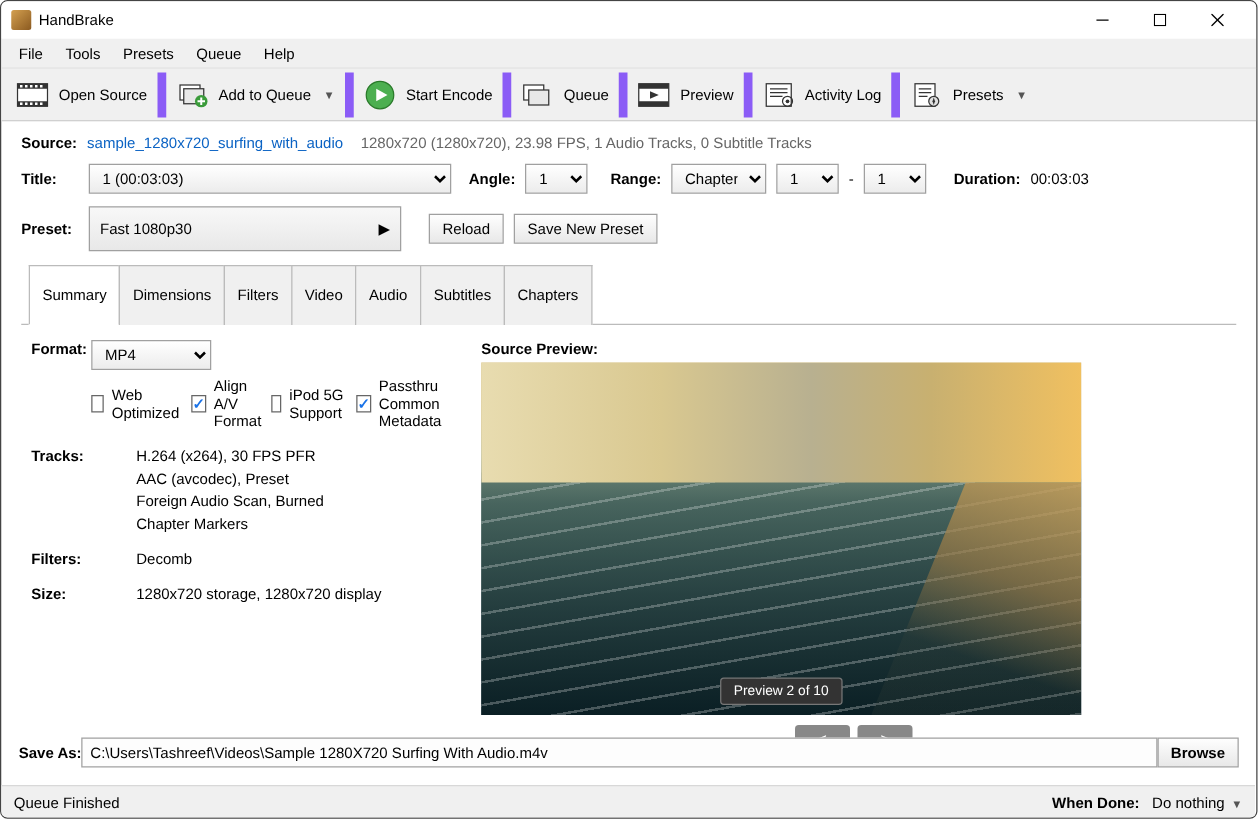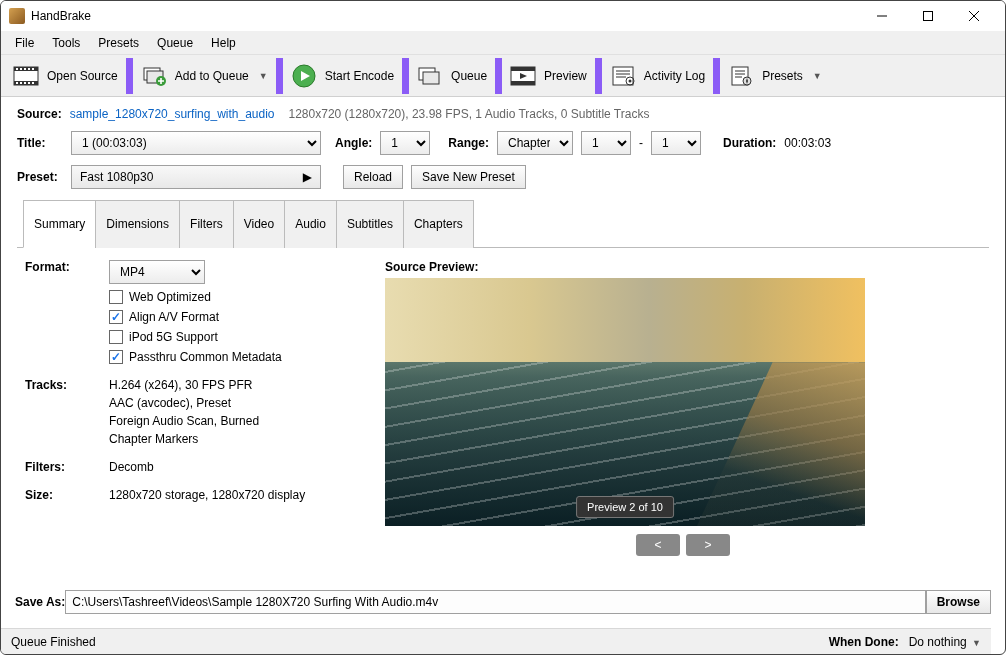--- a/index.html
+++ b/index.html
@@ -88,21 +88,21 @@
   border: 1px solid #a0a0a0;
   background: #fdfdfd;
 }
 select { background: linear-gradient(#fff,#ececec); }
 .btn {
   background: linear-gradient(#fefefe,#e8e8e8);
   padding: 4px 10px;
   cursor: pointer;
 }
 .preset-sel {
-  width: 250px; height: 24px;
+  width: 250px; height: 36px;
   display: flex; align-items: center; justify-content: space-between;
   padding: 0 8px;
   border: 1px solid #a0a0a0;
   background: linear-gradient(#f8f8f8,#e8e8e8);
 }
 .tabs {
   display: flex;
   border-bottom: 1px solid #bbb;
   margin-top: 6px;
   padding-left: 6px;
@@ -122,34 +122,34 @@
   border-bottom: 1px solid #fff;
 }
 .tabbody {
   display: flex;
   padding: 12px 8px 4px 8px;
   gap: 20px;
 }
 .leftcol { width: 340px; }
 .leftcol .frow { display: flex; margin-bottom: 14px; }
 .leftcol .fhd { width: 84px; font-weight: bold; }
-.checks { display: flex; flex-direction: column; gap: 6px; margin-top: 6px; }
+.checks { display: flex; flex-direction: row; gap: 6px; margin-top: 6px; }
 .chk { display: flex; align-items: center; gap: 6px; }
 .chk-box {
   width: 14px; height: 14px; border: 1px solid #666; display: flex;
   align-items: center; justify-content: center; background: #fff;
 }
 .chk-box.checked::after {
   content: "✓"; color: #1a73e8; font-size: 12px; font-weight: bold; line-height: 1;
 }
 .tracks-lines { display: flex; flex-direction: column; gap: 4px; }
 .preview-col { flex: 1; }
 .preview-title { font-weight: bold; margin-bottom: 4px; }
 .preview-box {
-  width: 480px; height: 248px; position: relative;
+  width: 480px; height: 282px; position: relative;
   background: linear-gradient(to bottom,
     #d9c48a 0%, #c9b57a 18%, #9fa98a 26%, #6c8070 32%,
     #3d5a55 40%, #2a4a4a 55%, #1c3a40 70%, #102830 100%);
   overflow: hidden;
 }
 .preview-box::before {
   content: ""; position: absolute; left: 0; right: 0; top: 33%; bottom: 0;
   background:
     repeating-linear-gradient( -10deg,
       rgba(255,255,255,0.25) 0px, rgba(255,255,255,0.25) 2px,
@@ -181,21 +181,21 @@
   display: flex; align-items: center; justify-content: center;
   border-radius: 3px; font-size: 12px;
 }
 .saveas-row {
   position: absolute; left: 0; right: 0; bottom: 34px;
   display: flex; align-items: center; gap: 0;
   padding: 6px 14px;
 }
 .saveas-row input { flex: 1; height: 24px; }
 .statusbar {
-  position: absolute; left: 0; right: 14px; bottom: 0;
+  position: absolute; left: 0; right: 1px; bottom: 0;
   height: 26px; background: #f0f0f0; border-top: 1px solid #d8d8d8;
   display: flex; align-items: center; justify-content: space-between;
   padding: 0 10px; font-size: 12px;
 }
 svg { display: block; }
 </style>
 </head>
 <body>
 
 <div class="titlebar">
@@ -324,21 +324,21 @@
 <div class="content">
 
   <div class="row">
     <span class="lbl">Source:</span>
     <span class="src-name">sample_1280x720_surfing_with_audio</span>
     <span class="src-meta">1280x720 (1280x720), 23.98 FPS, 1 Audio Tracks, 0 Subtitle Tracks</span>
   </div>
 
   <div class="row">
     <span class="lbl" style="width:46px">Title:</span>
-    <select style="width:250px">
+    <select style="width:290px">
       <option>1  (00:03:03)</option>
     </select>
     <span class="lbl" style="margin-left:6px">Angle:</span>
     <select style="width:50px">
       <option>1</option>
     </select>
     <span class="lbl" style="margin-left:10px">Range:</span>
     <select style="width:76px">
       <option>Chapters</option>
     </select>

